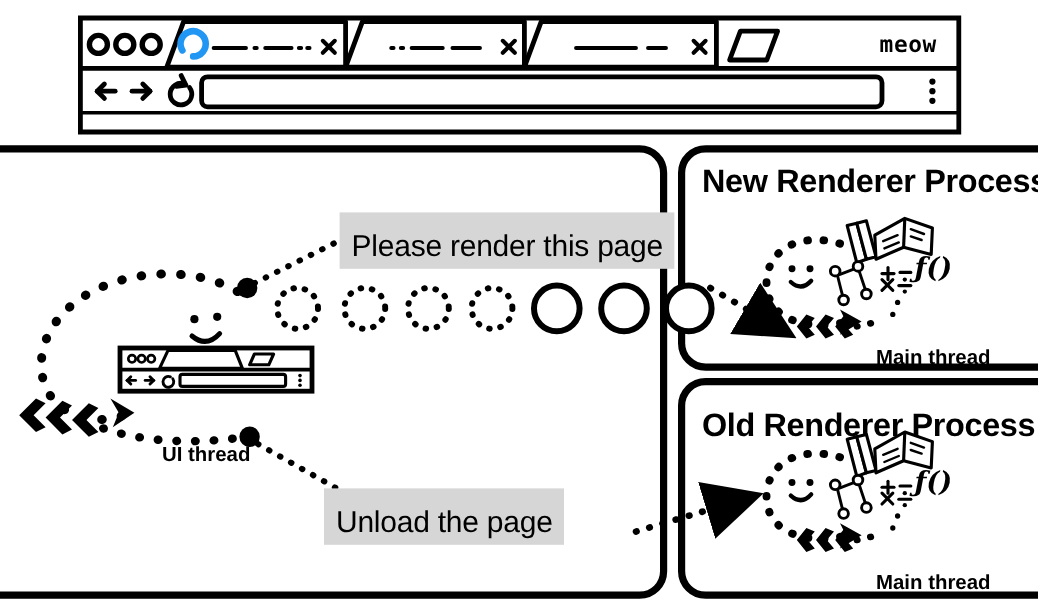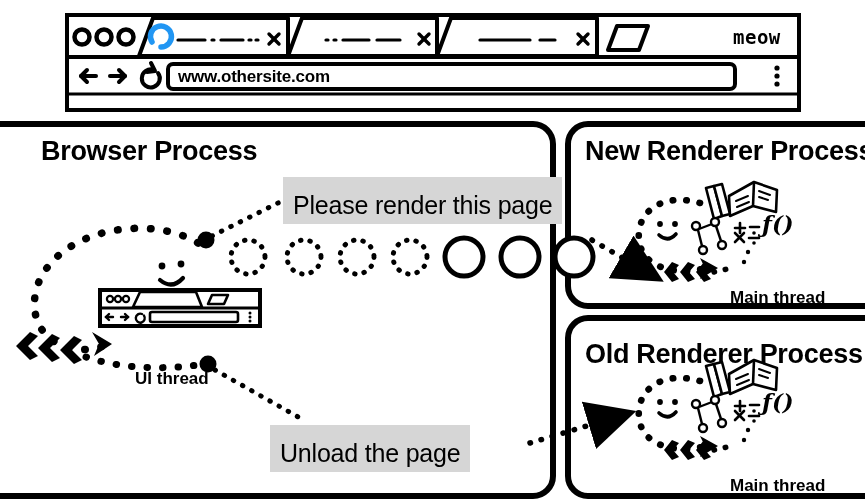--- a/index.html
+++ b/index.html
@@ -315,34 +315,32 @@
         <path d="M672,440 L664,450 L672,460 L679,457 L673,450 L679,443 Z"></path>
         <path d="M688,440 L680,450 L688,460 L695,457 L689,450 L695,443 Z"></path>
         <path d="M704,440 L696,450 L704,460 L711,457 L705,450 L711,443 Z"></path>
       </g>
       <path d="M714,450 L732,446" fill="none" stroke="#000" stroke-width="5.5" stroke-linecap="round" stroke-dasharray="0.5 11"></path>
     </g>
   </svg>
 
   <div class="txt meow" style="left:733px;top:28px;">meow</div>
 
-  <div class="txt urltext" style="left:178px;top:68px;">www.othersite.com</div>
-
-  <div class="txt panel-title" style="left:41px;top:138px;">Browser Process</div>
+
 
   <div class="txt panel-title" style="left:585px;top:138px;">New Renderer Process</div>
 
   <div class="txt panel-title" style="left:585px;top:341px;">Old Renderer Process</div>
 
   <div class="txt thread-label" style="left:135px;top:338px;">UI thread</div>
 
   <div class="txt thread-label" style="left:730px;top:257px;">Main thread</div>
 
   <div class="txt thread-label" style="left:730px;top:445px;">Main thread</div>
 
   <div class="txt fnote" style="left:762px;top:212px;">ƒ()</div>
   <div class="txt fnote" style="left:762px;top:390px;">ƒ()</div>
 
   <div class="txt msg" style="left:283px;top:177px;">Please render this page</div>
 
-  <div class="txt msg" style="left:270px;top:425px;">Unload the page</div>
+  <div class="txt msg" style="left:270px;top:407px;">Unload the page</div>
 
 </div>
 
 </body></html>

